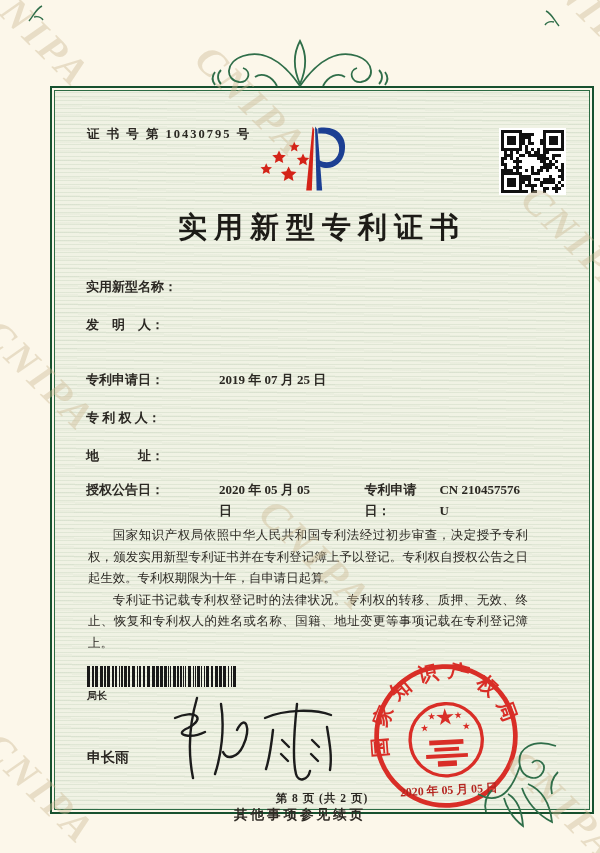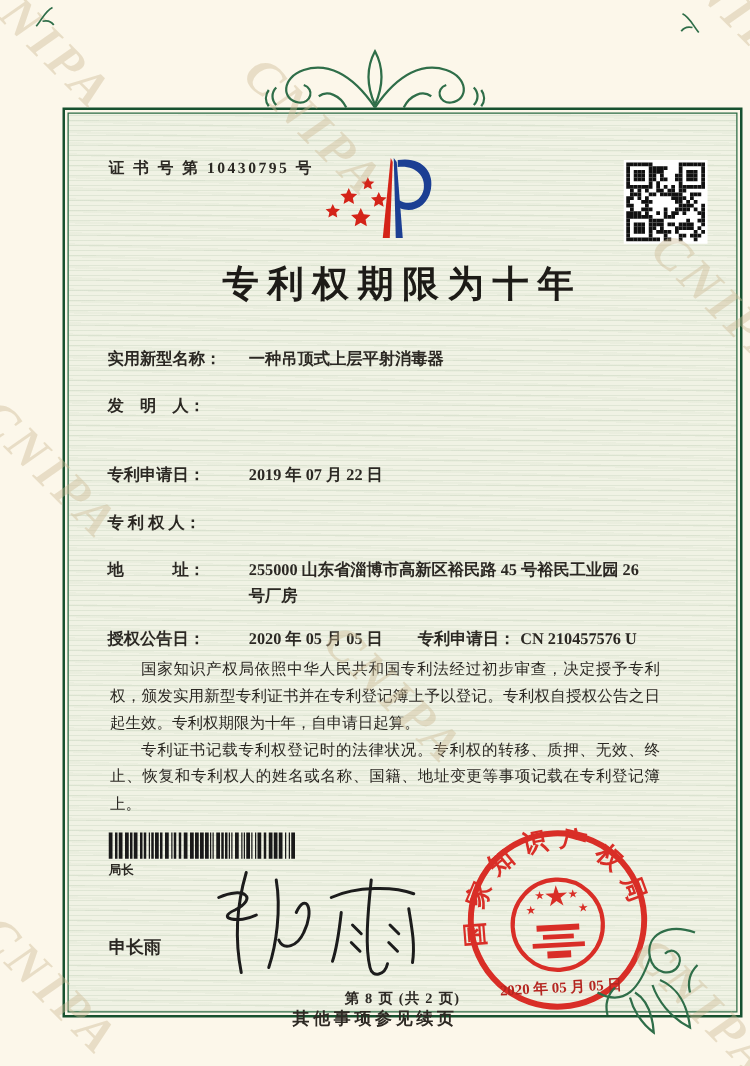--- a/index.html
+++ b/index.html
@@ -10,21 +10,21 @@
   
   .frame{position:absolute;left:50px;top:62px;width:544px;height:728px;border:2.5px solid #17512f;box-sizing:border-box;z-index:2;margin-top:24px;}
   .frame-inner{position:absolute;inset:2px;border:1px solid #2c6b44;background:#f0f2e4;background-image:repeating-linear-gradient(0deg,rgba(110,150,110,0.13) 0px,rgba(110,150,110,0.13) 1px,rgba(255,255,255,0) 1px,rgba(255,255,255,0) 4px),repeating-linear-gradient(2deg,rgba(140,170,130,0.06) 0px,rgba(140,170,130,0.06) 2px,rgba(255,255,255,0) 2px,rgba(255,255,255,0) 9px);}
   .cert-no{position:absolute;left:35px;top:38px;font-size:12.5px;letter-spacing:2px;font-weight:600;}
   .logo{position:absolute;left:203px;top:32px;width:96px;height:76px;}
   .qr{position:absolute;right:26px;top:40px;width:63px;height:63px;background:#fff;padding:2px;display:grid;grid-template-columns:repeat(21,3px);grid-auto-rows:3px;}
   .qr div{width:3px;height:3px;}
   .qr .d{background:#111;}
   .title{position:absolute;left:0;top:120px;width:100%;text-align:center;font-size:29px;font-weight:700;letter-spacing:7px;color:#1d1b17;}
   .fields{position:absolute;left:34px;top:188px;width:438px;font-size:13px;font-weight:600;}
-  .frow{display:flex;margin-bottom:17px;line-height:21px;}
+  .frow{display:flex;margin-bottom:17px;line-height:21px;gap:20px;}
   .flabel{width:113px;flex:none;}
   .fvalue{flex:1;}
   .frow.double .pair2{margin-left:28px;display:flex;}
   .paras{position:absolute;left:36px;top:437px;width:440px;font-size:12.4px;line-height:1.74;text-align:justify;font-weight:500;}
   .paras p{margin:0;text-indent:2em;}
   .barcode{position:absolute;left:35px;top:578px;height:21px;display:flex;align-items:stretch;}
   .barcode div{background:#191919;height:21px;}
   .sig-title{position:absolute;left:35px;top:601px;font-size:10px;font-weight:700;font-family:"Liberation Sans","DejaVu Sans",sans-serif;}
   .sig-name{position:absolute;left:35px;top:661px;font-size:14px;font-weight:700;font-family:"Liberation Sans","DejaVu Sans",sans-serif;}
   .sig-hand{position:absolute;left:105px;top:600px;width:200px;height:105px;}
@@ -533,42 +533,40 @@
         <div></div>
         <div class="d"></div>
         <div></div>
         <div></div>
         <div></div>
         <div class="d"></div>
         <div></div>
         <div></div>
       </div>
 
-    <div class="title">专利权期限为十年</div>
+    <div class="title">实用新型专利证书</div>
 
     <div class="fields">
       <div class="frow">
         <span class="flabel">实用新型名称：</span>
-        <span class="fvalue">一种吊顶式上层平射消毒器</span>
       </div>
       <div class="frow">
         <span class="flabel">发　明　人：</span>
       </div>
       <div class="frow">
       </div>
       <div class="frow">
         <span class="flabel">专利申请日：</span>
-        <span class="fvalue">2019 年 07 月 22 日</span>
+        <span class="fvalue">2019 年 07 月 25 日</span>
       </div>
       <div class="frow">
         <span class="flabel">专 利 权 人：</span>
       </div>
       <div class="frow" style="margin-bottom:13px;">
         <span class="flabel">地　　　址：</span>
-        <span class="fvalue">255000 山东省淄博市高新区裕民路 45 号裕民工业园 26 号厂房</span>
       </div>
       <div class="frow double">
         <span class="flabel">授权公告日：</span>
         <span>2020 年 05 月 05 日</span>
         <span class="pair2">
           <span>专利申请日：</span>
           <span style="margin-left:4px;">CN 210457576 U</span>
         </span>
       </div>
     </div>

